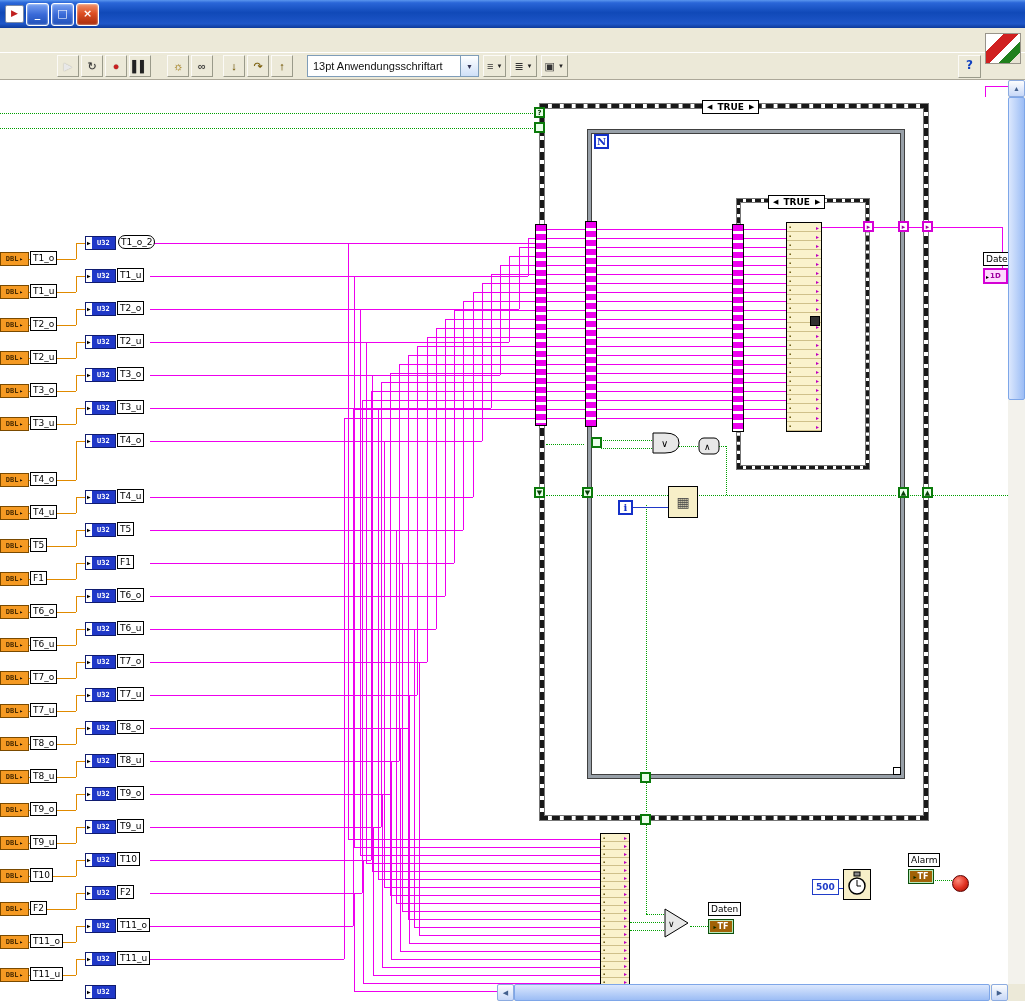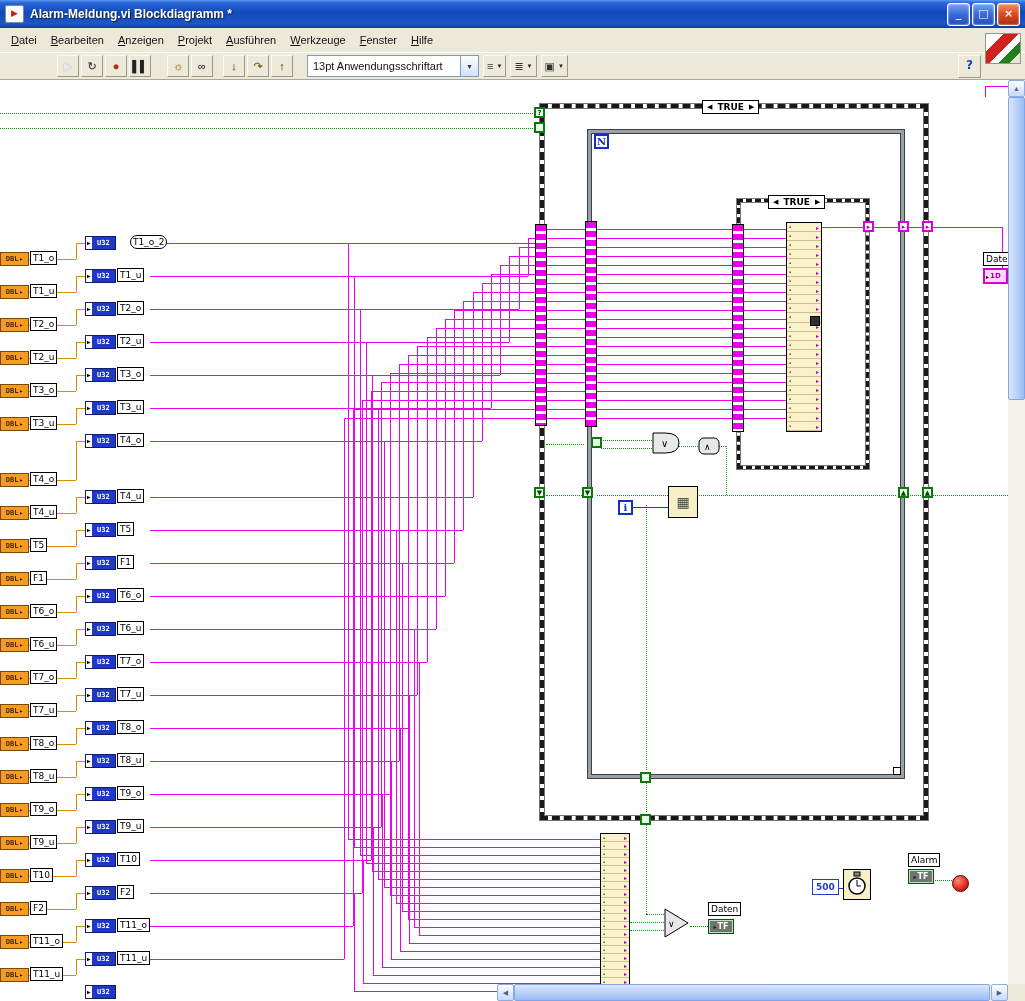--- a/index.html
+++ b/index.html
@@ -37,21 +37,21 @@
   .sel{position:absolute;display:flex;gap:5px;align-items:center;background:#fff;border:1px solid #000;font:bold 9px "DejaVu Sans",sans-serif;padding:1px 4px;z-index:6;color:#000}
   .sel .sarr{font-size:7px}
   .tun{position:absolute;width:11px;height:11px;box-sizing:border-box;z-index:3;font:bold 7px/8px "DejaVu Sans",sans-serif;text-align:center;border:2px solid #0a7a0a;background:#eaffea;color:#064006}
   .tun.m{border-color:#d400d4;background:#fff;color:#a000a0}
   .tcol{position:absolute;width:12px;z-index:3;border:1px solid #000;background:repeating-linear-gradient(180deg,#ee00ee 0px,#ee00ee 6px,#ffffff 6px,#ffffff 9px);box-sizing:border-box}
   .bundle{position:absolute;background:#faf2cc;border:1px solid #000;z-index:4;display:flex;flex-direction:column;box-sizing:border-box}
   .brow{flex:1;display:flex;justify-content:space-between;align-items:center;padding:0 2px;border-bottom:1px solid #cfc08a;font-size:6px}
   .brow .g1{color:#6a5a10}.brow .g2{color:#c000c0}
   .term-sq{position:absolute;width:15px;height:15px;border:2px solid #1430c8;background:#fff;color:#1430c8;font:bold 10px/11px "DejaVu Serif",serif;text-align:center;z-index:4;box-sizing:border-box}
   .constU32{position:absolute;width:27px;height:16px;border:1px solid #203cc8;color:#203cc8;background:#fff;font:bold 9px/14px "DejaVu Sans",sans-serif;text-align:center;z-index:5;box-sizing:border-box}
-  .tf{position:absolute;width:26px;height:15px;background:#737373;border:1px solid #0c4f0c;box-shadow:inset 0 0 0 1px #b8e8b8;color:#fff;font:bold 8px/13px "DejaVu Sans",sans-serif;display:flex;align-items:center;justify-content:center;gap:1px;z-index:5;box-sizing:border-box}
+  .tf{position:absolute;width:26px;height:15px;background:#a16207;border:1px solid #0c4f0c;box-shadow:inset 0 0 0 1px #b8e8b8;color:#fff;font:bold 8px/13px "DejaVu Sans",sans-serif;display:flex;align-items:center;justify-content:center;gap:1px;z-index:5;box-sizing:border-box}
   .tf .tfa{color:#002800;font-size:6px}
   .icon-box{position:absolute;background:#f7efc8;border:1px solid #000;z-index:4;display:flex;align-items:center;justify-content:center;box-sizing:border-box}
   .gate{position:absolute;z-index:4}
   .redbtn{position:absolute;width:17px;height:17px;border-radius:50%;background:radial-gradient(circle at 35% 30%,#ff8a7a,#e03020 55%,#981000);border:1px solid #5a0000;z-index:5;box-sizing:border-box}
   .daten-term{position:absolute;width:25px;height:16px;border:2px solid #d400d4;background:#ffd9ff;z-index:5;display:flex;align-items:center;gap:1px;font:bold 7px "DejaVu Sans",sans-serif;color:#a000a0;padding:0 1px;box-sizing:border-box}
   .blob{position:absolute;width:10px;height:10px;background:#303030;border:1px solid #000;z-index:5;box-sizing:border-box}
   .resize-nub{position:absolute;width:8px;height:8px;background:#fff;border:1px solid #000;z-index:3;box-sizing:border-box}
   
   .sb{position:absolute;background:#f3f2ec;z-index:20}
   .sbtn{position:absolute;background:linear-gradient(180deg,#fdfdfd,#c7d8f8);border:1px solid #8cabe0;border-radius:2px;color:#44618f;font-size:7px;display:flex;align-items:center;justify-content:center;box-sizing:border-box}
@@ -59,36 +59,25 @@
   .sthumb.h{background:linear-gradient(180deg,#dbe7fd,#9cbdf5)}
   #corner{position:absolute;left:1008px;top:984px;width:17px;height:17px;background:#ece9d8;z-index:20}
 </style>
 </head>
 <body>
 
 <div id="window">
 
   <div id="titlebar">
     <div class="appicon">▶</div>
-    <span class="ttl">Alarm-Meldung.vi Blockdiagramm *</span>
     <div class="wbtn">_</div>
     <div class="wbtn">□</div>
     <div class="wbtn close">×</div>
   </div>
 
-  <div id="menubar">
-      <span class="mitem"><u>D</u>atei</span>
-      <span class="mitem"><u>B</u>earbeiten</span>
-      <span class="mitem"><u>A</u>nzeigen</span>
-      <span class="mitem"><u>P</u>rojekt</span>
-      <span class="mitem"><u>A</u>usführen</span>
-      <span class="mitem"><u>W</u>erkzeuge</span>
-      <span class="mitem"><u>F</u>enster</span>
-      <span class="mitem"><u>H</u>ilfe</span>
-    </div>
 
   <div id="toolbar">
     <div id="tb-left" style="display:flex;align-items:center">
         <div class="tbtn" style="color: rgb(232, 232, 232);">▶</div>
         <div class="tbtn" style="color: rgb(51, 51, 51);">↻</div>
         <div class="tbtn" style="color: rgb(200, 32, 32);">●</div>
         <div class="tbtn" style="color: rgb(34, 34, 34);">▌▌</div>
         <div class="tbtn" style="color: rgb(176, 128, 0); margin-left: 16px;">☼</div>
         <div class="tbtn" style="color: rgb(51, 51, 51);">∞</div>
         <div class="tbtn" style="color: rgb(128, 96, 0); margin-left: 10px;">↓</div>
@@ -540,21 +529,21 @@
           <span class="arr">▸</span>
         </div>
         <div class="lb" style="left: 30px; top: 967px;">T11_u</div>
         <div class="a" style="left: 28px; top: 975px; width: 48px; height: 0px; z-index: 1; border-top: 1px solid rgb(224, 138, 0);"></div>
         <div class="a" style="left: 76px; top: 959px; width: 0px; height: 16px; z-index: 1; border-left: 1px solid rgb(224, 138, 0);"></div>
         <div class="a" style="left: 76px; top: 959px; width: 9px; height: 0px; z-index: 1; border-top: 1px solid rgb(224, 138, 0);"></div>
         <div class="u32term" style="left: 85px; top: 236px;">
           <span class="notch">▶</span>
           <span class="tl">U32</span>
         </div>
-        <div class="lb" style="left: 130px; top: 235px; border-radius: 7px;">T1_o_2</div>
+        <div class="lb" style="left: 118px; top: 235px; border-radius: 7px;">T1_o_2</div>
         <div class="u32term" style="left: 85px; top: 269px;">
           <span class="notch">▶</span>
           <span class="tl">U32</span>
         </div>
         <div class="lb" style="left: 117px; top: 268px;">T1_u</div>
         <div class="u32term" style="left: 85px; top: 302px;">
           <span class="notch">▶</span>
           <span class="tl">U32</span>
         </div>
         <div class="lb" style="left: 117px; top: 301px;">T2_o</div>

